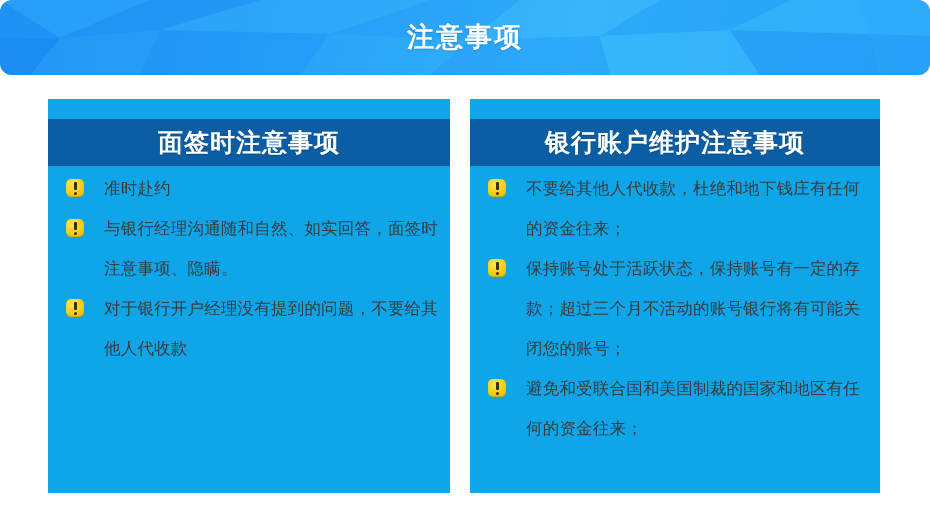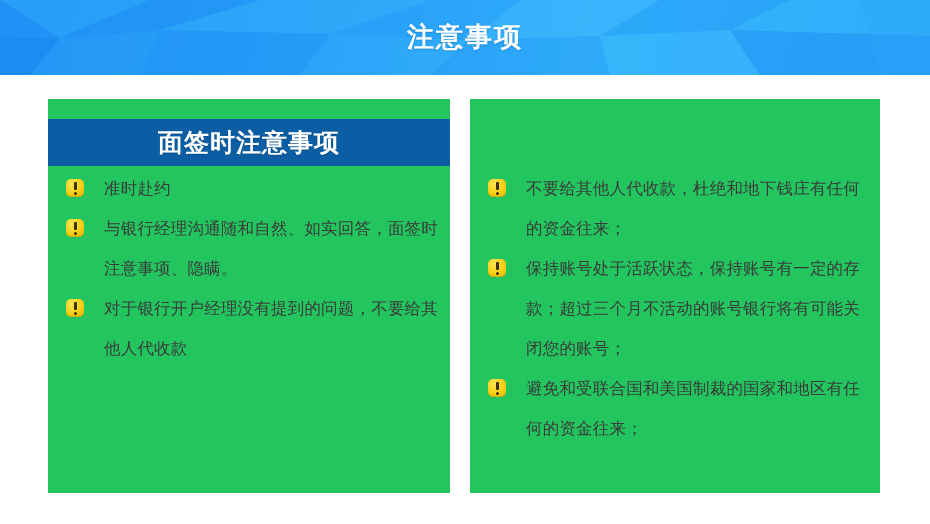--- a/index.html
+++ b/index.html
@@ -14,20 +14,21 @@
     overflow: hidden;
   }
 
   
   .banner {
     position: relative;
     width: 930px;
     height: 75px;
     overflow: hidden;
     background: linear-gradient(100deg, #1f90f5 0%, #29a2f8 38%, #36b4fb 62%, #2ba8f9 100%);
+    border-radius: 12px;
   }
   .banner-poly {
     position: absolute;
     left: 0; top: 0;
     width: 930px;
     height: 75px;
     display: block;
   }
   .banner-title {
     position: absolute;
@@ -48,21 +49,21 @@
   
   .cards {
     position: relative;
     width: 930px;
     height: 449px;
     background: #ffffff;
   }
   .card {
     position: absolute;
     top: 24px;
-    background: #22c55e;
+    background: #0ea5e9;
     height: 394px;
     overflow: hidden;
   }
   .card-left  { left: 48px;  width: 402px; }
   .card-right { left: 470px; width: 410px; }
 
   .card-head {
     position: absolute;
     left: 0;
     top: 20px;
@@ -186,20 +187,23 @@
         </li>
         <li class="note-item">
           <span class="warn-icon"></span>
           <span>对于银行开户经理没有提到的问题，不要给其他人代收款</span>
         </li>
       </ul>
     </div>
   </div>
 
   <div class="card card-right">
+    <div class="card-head">
+      <span class="card-head-title">银行账户维护注意事项</span>
+    </div>
     <div class="card-body">
       <ul class="note-list">
         <li class="note-item">
           <span class="warn-icon"></span>
           <span>不要给其他人代收款，杜绝和地下钱庄有任何的资金往来；</span>
         </li>
         <li class="note-item">
           <span class="warn-icon"></span>
           <span>保持账号处于活跃状态，保持账号有一定的存款；超过三个月不活动的账号银行将有可能关闭您的账号；</span>
         </li>

